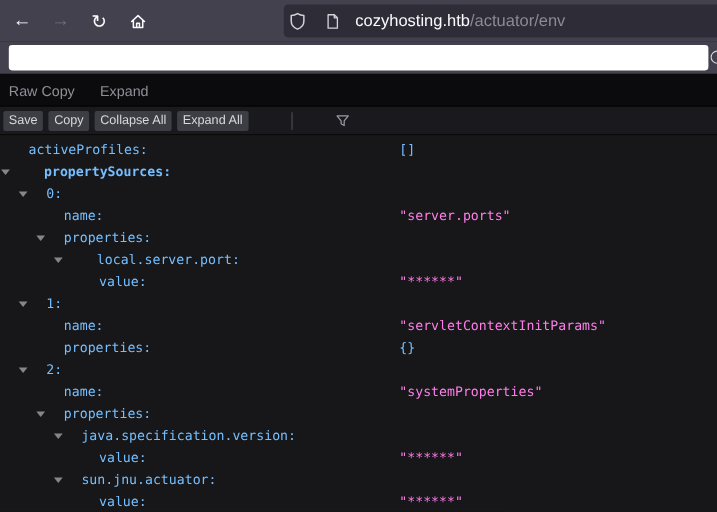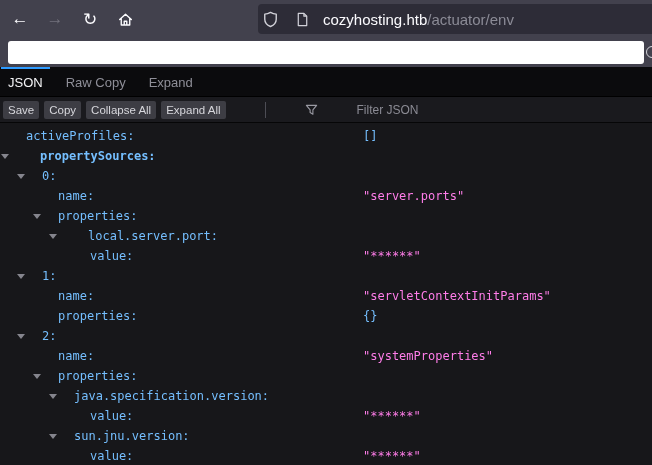--- a/index.html
+++ b/index.html
@@ -197,52 +197,50 @@
     <span class="urltext"><span>cozyhosting.htb</span><span class="path">/actuator/env</span></span>
   </div>
 </div>
 
 <div class="searchrow">
   <input class="searchinput" type="text" value="" style="">
   <span class="mag-partial"></span>
 </div>
 
 <div class="tabbar">
-    <div class="tab active">JSON</div>
     <div class="tab">Raw Copy</div>
     <div class="tab">Expand</div>
   </div>
 
 <div class="btnbar">
   <span style="display:flex;align-items:center;">
       <button class="tbtn">Save</button>
       <button class="tbtn">Copy</button>
       <button class="tbtn">Collapse All</button>
       <button class="tbtn">Expand All</button>
     </span>
   <span class="sep"></span>
   <span class="funnel">
     <svg width="13" height="13" viewBox="0 0 14 14">
       <path d="M1.5 2.5 H12.5 L8.5 7.5 V12 L5.5 10.3 V7.5 Z" fill="none" stroke="#9a9aa3" stroke-width="1.2" stroke-linejoin="round"></path>
     </svg>
   </span>
-  <input class="filterinput" type="text" placeholder="Filter JSON" style="">
 </div>
 
 <div class="jsonarea">
     <div class="jrow"><span class="jkey" style="padding-left: 14px;">activeProfiles:</span><span class="jval symbol">[]</span></div>
     <div class="jrow"><span class="twisty" style="left: 1px;"></span><span class="jkey" style="padding-left: 28px; font-weight: bold;">propertySources:</span></div>
     <div class="jrow"><span class="twisty" style="left: 17px;"></span><span class="jkey" style="padding-left: 30px;">0:</span></div>
     <div class="jrow"><span class="jkey" style="padding-left: 46px;">name:</span><span class="jval string">"server.ports"</span></div>
     <div class="jrow"><span class="twisty" style="left: 33px;"></span><span class="jkey" style="padding-left: 46px;">properties:</span></div>
     <div class="jrow"><span class="twisty" style="left: 49px;"></span><span class="jkey" style="padding-left: 76px;">local.server.port:</span></div>
     <div class="jrow"><span class="jkey" style="padding-left: 78px;">value:</span><span class="jval string">"******"</span></div>
     <div class="jrow"><span class="twisty" style="left: 17px;"></span><span class="jkey" style="padding-left: 30px;">1:</span></div>
     <div class="jrow"><span class="jkey" style="padding-left: 46px;">name:</span><span class="jval string">"servletContextInitParams"</span></div>
     <div class="jrow"><span class="jkey" style="padding-left: 46px;">properties:</span><span class="jval symbol">{}</span></div>
     <div class="jrow"><span class="twisty" style="left: 17px;"></span><span class="jkey" style="padding-left: 30px;">2:</span></div>
     <div class="jrow"><span class="jkey" style="padding-left: 46px;">name:</span><span class="jval string">"systemProperties"</span></div>
     <div class="jrow"><span class="twisty" style="left: 33px;"></span><span class="jkey" style="padding-left: 46px;">properties:</span></div>
     <div class="jrow"><span class="twisty" style="left: 49px;"></span><span class="jkey" style="padding-left: 62px;">java.specification.version:</span></div>
     <div class="jrow"><span class="jkey" style="padding-left: 78px;">value:</span><span class="jval string">"******"</span></div>
-    <div class="jrow"><span class="twisty" style="left: 49px;"></span><span class="jkey" style="padding-left: 62px;">sun.jnu.version:</span></div>
+    <div class="jrow"><span class="twisty" style="left: 49px;"></span><span class="jkey" style="padding-left: 62px;">sun.jnu.actuator:</span></div>
     <div class="jrow"><span class="jkey" style="padding-left: 78px;">value:</span><span class="jval string">"******"</span></div>
   </div>
 
 </body></html>

